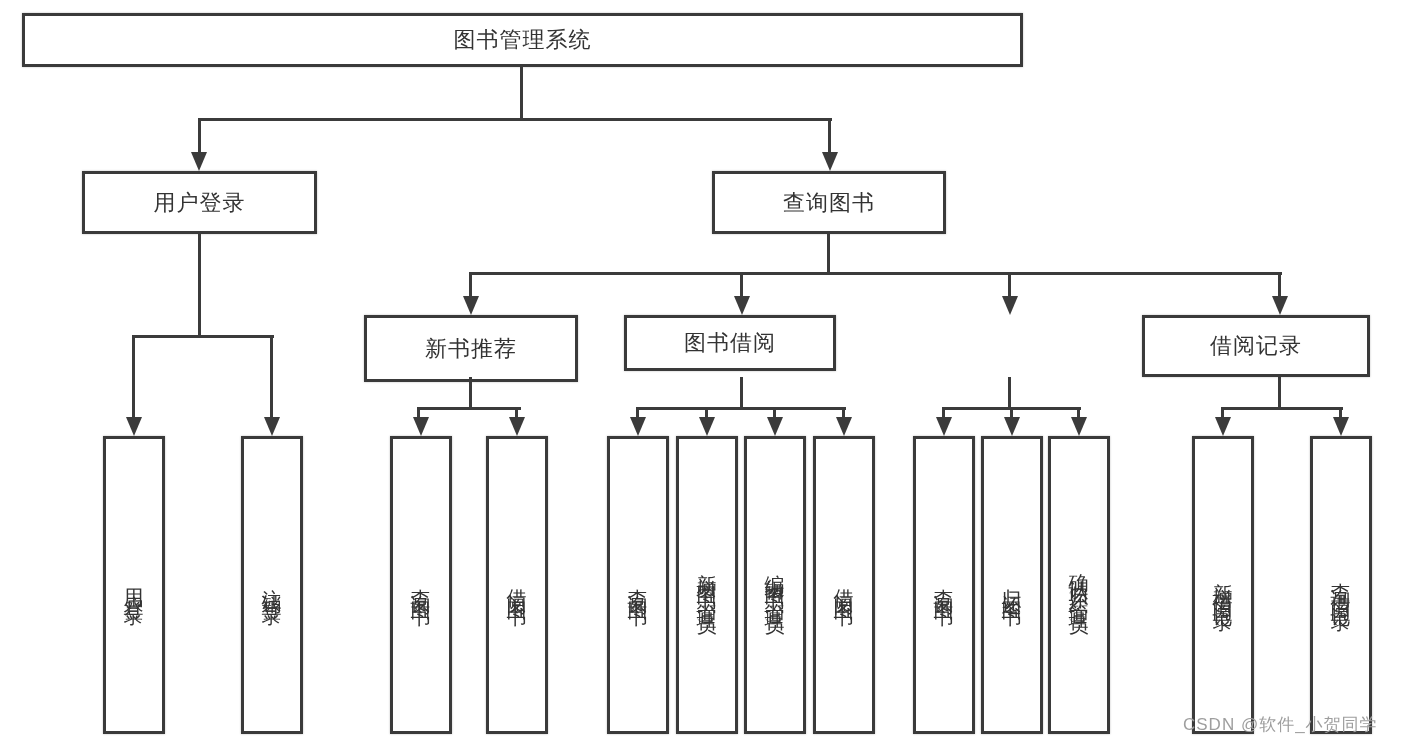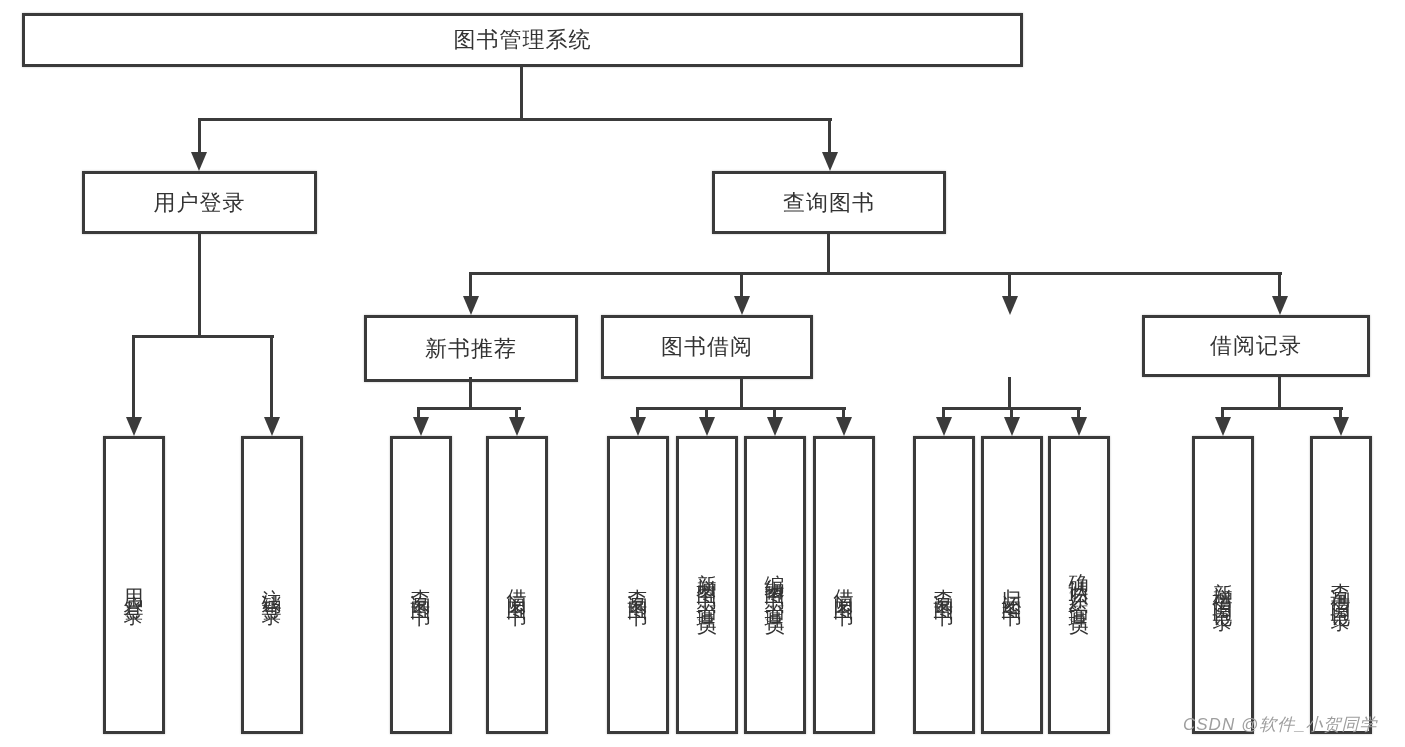--- a/index.html
+++ b/index.html
@@ -55,21 +55,20 @@
     border-top:19px solid var(--line);
   }
   .wm{
     position:absolute;
     left:1183px;top:713px;
     font-size:17px;
     color:var(--wm);
     letter-spacing:1px;
     white-space:nowrap;
     z-index:5;
-    font-style:italic;
   }
 </style>
 </head>
 <body>
 
 <div class="canvas">
 
   <div class="box" style="left:22px;top:13px;width:1001px;height:54px">图书管理系统</div>
 
   <div class="vl" style="left:520px;top:66px;height:54px"></div>
@@ -94,21 +93,21 @@
   <div class="vl" style="left:469px;top:272px;height:26px"></div>
   <div class="ar" style="left:463px;top:296px"></div>
   <div class="vl" style="left:740px;top:272px;height:26px"></div>
   <div class="ar" style="left:734px;top:296px"></div>
   <div class="vl" style="left:1008px;top:272px;height:26px"></div>
   <div class="ar" style="left:1002px;top:296px"></div>
   <div class="vl" style="left:1278px;top:272px;height:26px"></div>
   <div class="ar" style="left:1272px;top:296px"></div>
 
   <div class="box" style="left:364px;top:315px;width:214px;height:67px">新书推荐</div>
-  <div class="box" style="left:601px;top:315px;width:212px;height:64px">图书借阅</div>
+  <div class="box" style="left:624px;top:315px;width:212px;height:56px">图书借阅</div>
   <div class="box" style="left:1142px;top:315px;width:228px;height:62px">借阅记录</div>
 
   <div class="vl" style="left:469px;top:377px;height:33px"></div>
   <div class="hl" style="left:417px;top:407px;width:104px"></div>
   <div class="vl" style="left:417px;top:407px;height:12px"></div>
   <div class="ar" style="left:413px;top:417px"></div>
   <div class="vl" style="left:515px;top:407px;height:12px"></div>
   <div class="ar" style="left:509px;top:417px"></div>
 
   <div class="vl" style="left:740px;top:377px;height:33px"></div>

